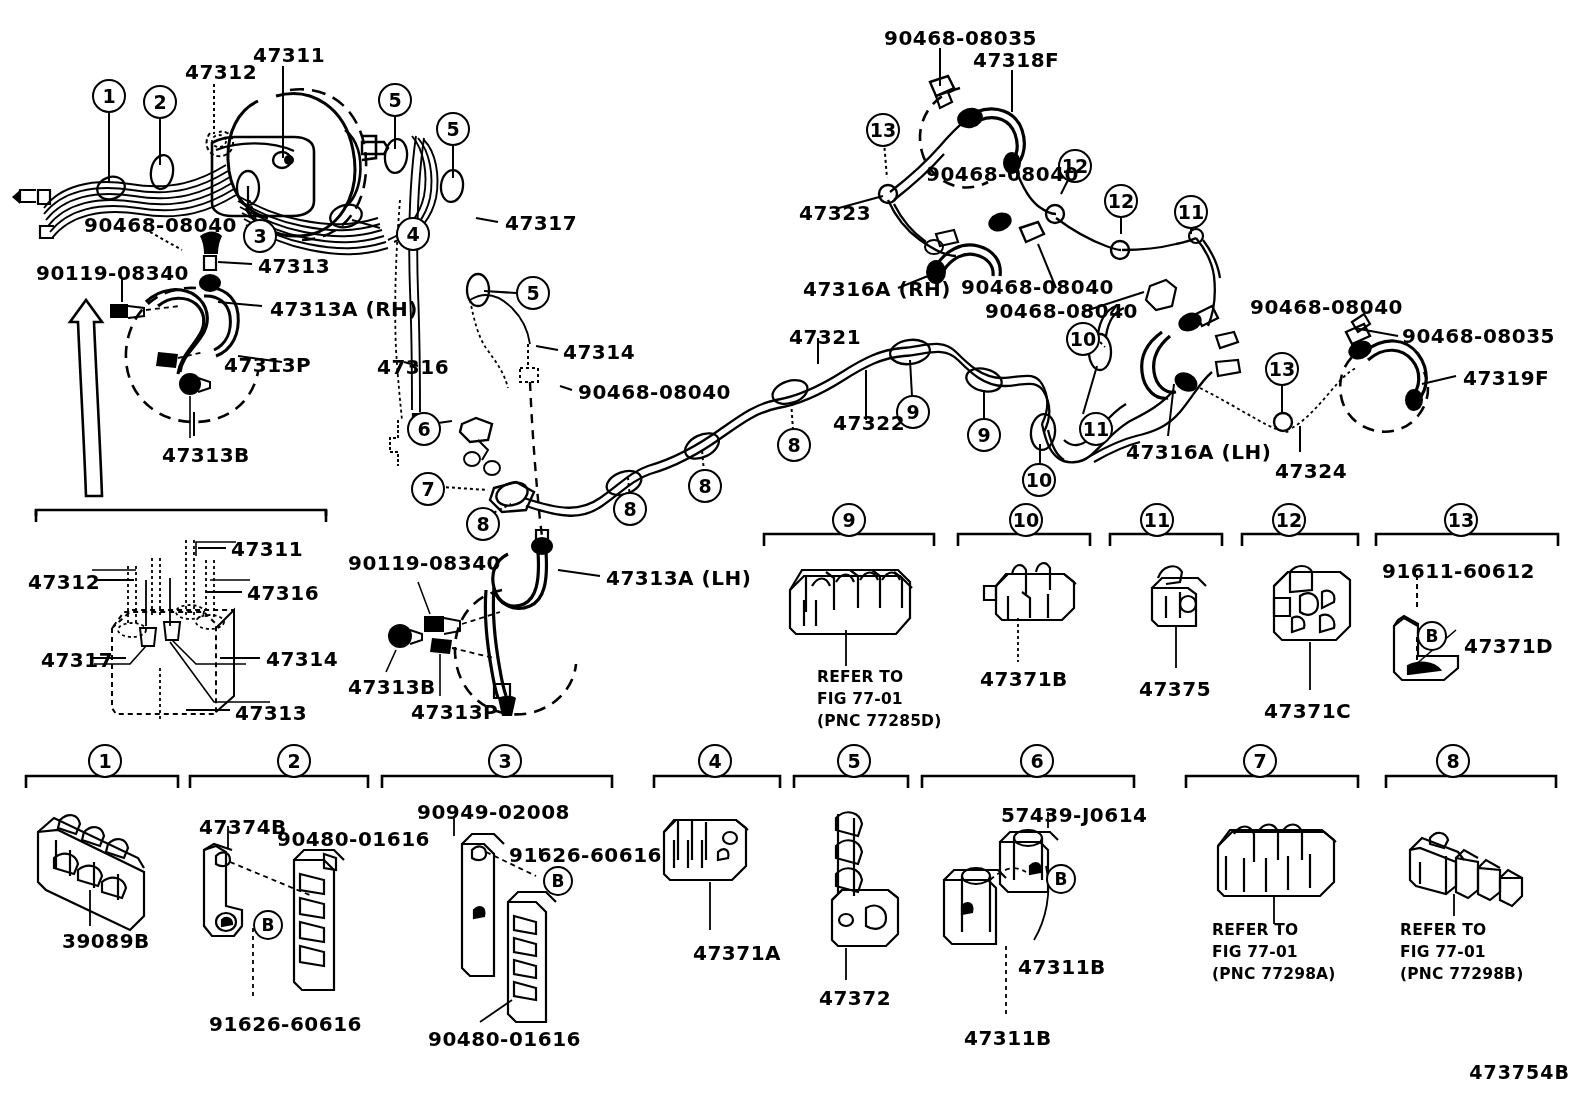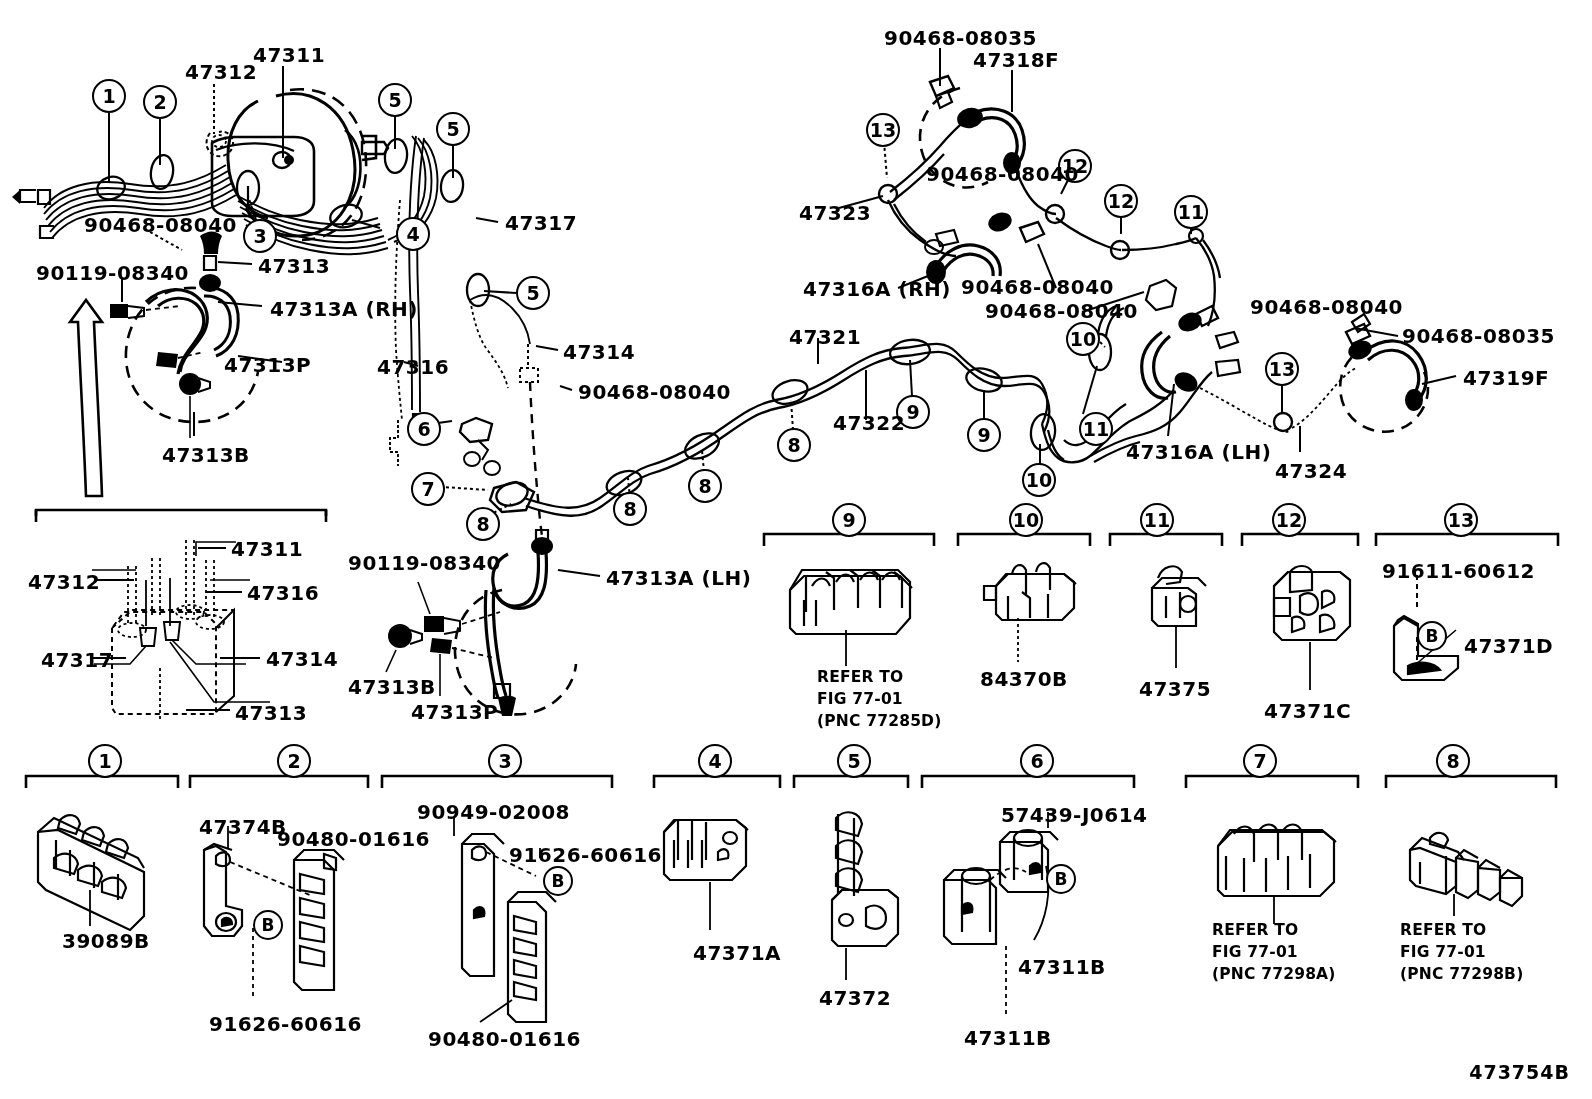--- a/index.html
+++ b/index.html
@@ -618,21 +618,21 @@
       <div class="lbl" style="left: 28px; top: 572px;">47312</div>
       <div class="lbl" style="left: 247px; top: 583px;">47316</div>
       <div class="lbl" style="left: 41px; top: 650px;">47317</div>
       <div class="lbl" style="left: 266px; top: 649px;">47314</div>
       <div class="lbl" style="left: 235px; top: 703px;">47313</div>
     </div>
   <div id="labels-legend-mid">
       <div class="lbl refer" style="left: 817px; top: 666px; white-space: pre;">REFER TO
 FIG 77-01
 (PNC 77285D)</div>
-      <div class="lbl" style="left: 980px; top: 669px;">84370B</div>
+      <div class="lbl" style="left: 980px; top: 669px;">47371B</div>
       <div class="lbl" style="left: 1139px; top: 679px;">47375</div>
       <div class="lbl" style="left: 1264px; top: 701px;">47371C</div>
       <div class="lbl" style="left: 1382px; top: 561px;">91611-60612</div>
       <div class="lbl" style="left: 1464px; top: 620px; margin-top: 16px;">47371D</div>
     </div>
   <div id="labels-legend-bottom">
       <div class="lbl" style="left: 62px; top: 931px;">39089B</div>
       <div class="lbl" style="left: 199px; top: 817px;">47374B</div>
       <div class="lbl" style="left: 277px; top: 829px;">90480-01616</div>
       <div class="lbl" style="left: 209px; top: 1014px;">91626-60616</div>

